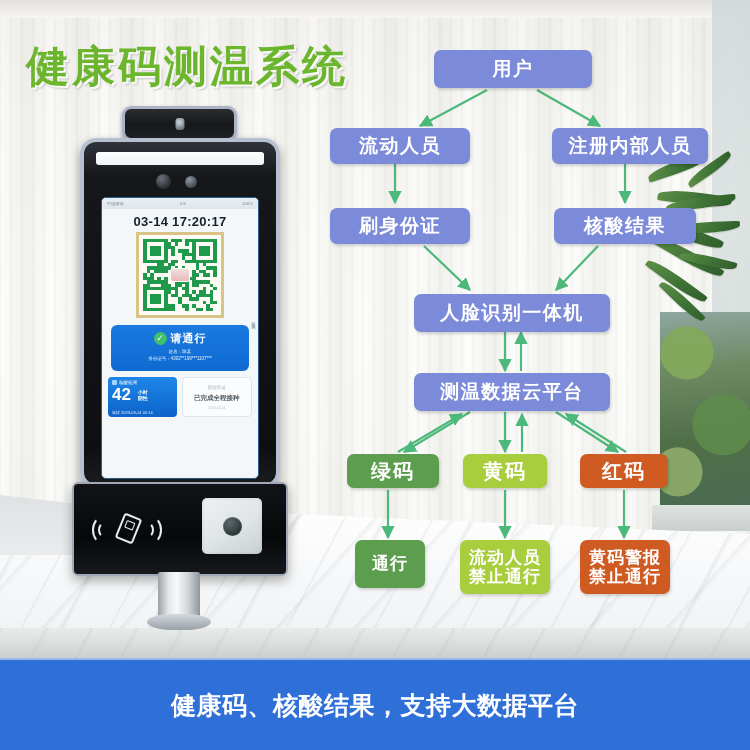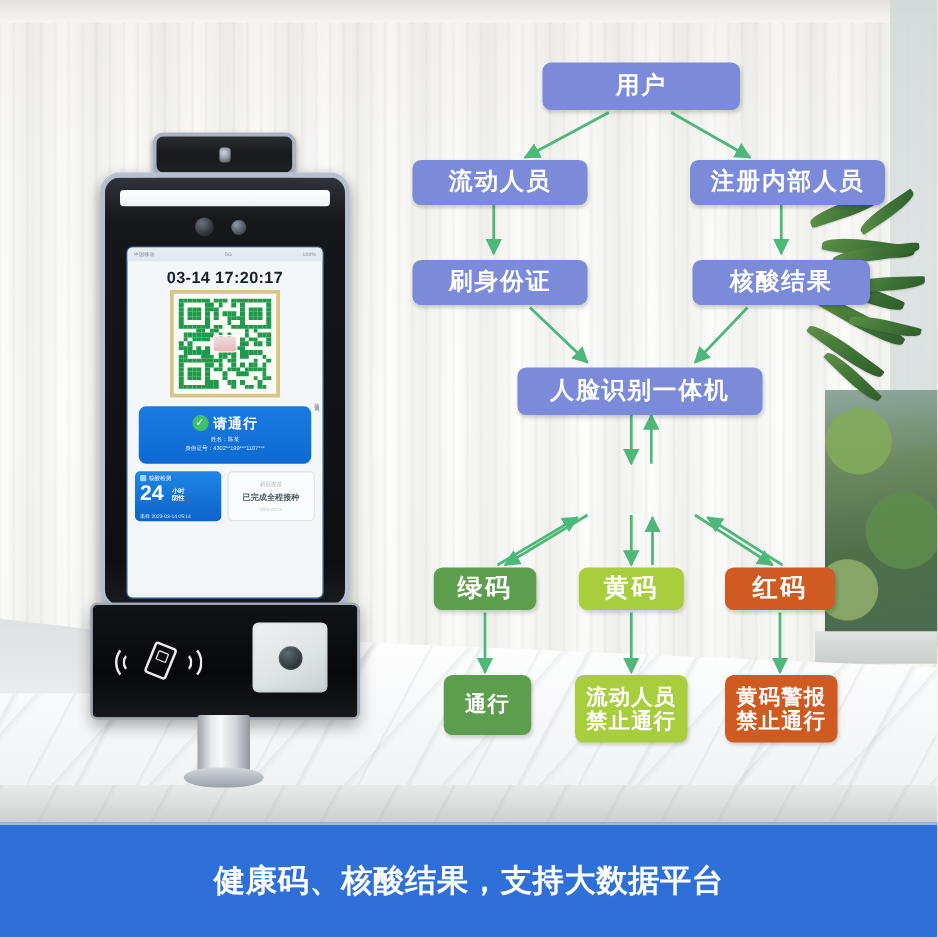--- a/index.html
+++ b/index.html
@@ -289,20 +289,21 @@
     <div class="leaf" style="left:2px;  top:44px;  width:86px; height:13px; transform:rotate(22deg);"></div>
     <div class="leaf" style="left:26px; top:36px;  width:70px; height:11px; transform:rotate(-6deg);"></div>
     <div class="leaf" style="left:14px; top:66px;  width:78px; height:12px; transform:rotate(30deg);"></div>
     <div class="leaf" style="left:36px; top:58px;  width:64px; height:11px; transform:rotate(-2deg);"></div>
     <div class="leaf" style="left:8px;  top:90px;  width:70px; height:11px; transform:rotate(36deg);"></div>
     <div class="leaf" style="left:40px; top:84px;  width:58px; height:10px; transform:rotate(14deg);"></div>
     <div class="leaf" style="left:22px; top:112px; width:56px; height:10px; transform:rotate(44deg);"></div>
     <div class="leaf" style="left:48px; top:14px;  width:52px; height:10px; transform:rotate(-34deg);"></div>
   </div>
 
+  <div class="title">健康码测温系统</div>
 
   <div class="device">
 
     <div class="dev-sensor">
       <div class="dev-sensor-dot"></div>
     </div>
 
     <div class="dev-body">
       <div class="dev-lightbar"></div>
       <div class="dev-cam a"></div>
@@ -774,21 +775,21 @@
           <div class="scr-pass-sub2">身份证号：4302**199***1107***</div>
         </div>
 
         <div class="scr-bottom">
           <div class="scr-card blue">
             <div class="scr-card-hd">
               <div class="scr-card-dot"></div>
               <span>核酸检测</span>
             </div>
             <div class="scr-card-big">
-              <span>24</span>
+              <span>42</span>
               <span class="scr-card-unit">
                 <span>小时</span><br>
                 <span>阴性</span>
               </span>
             </div>
             <div class="scr-card-ft">采样 2023-03-14 05:14</div>
           </div>
 
           <div class="scr-card white">
             <div class="scr-card-wh-hd">新冠疫苗</div>
@@ -857,22 +858,23 @@
     <div class="node purple" style="left:330px; top:128px; width:140px; height:36px;">流动人员</div>
 
     <div class="node purple" style="left:552px; top:128px; width:156px; height:36px;">注册内部人员</div>
 
     <div class="node purple" style="left:330px; top:208px; width:140px; height:36px;">刷身份证</div>
 
     <div class="node purple" style="left:554px; top:208px; width:142px; height:36px;">核酸结果</div>
 
     <div class="node purple" style="left:414px; top:294px; width:196px; height:38px;">人脸识别一体机</div>
 
-
-    <div class="node green" style="left:347px; top:454px; width:82px; height:34px;">绿码</div>
+    <div class="node purple" style="left:414px; top:373px; width:196px; height:38px;">测温数据云平台</div>
+
+    <div class="node green" style="left:347px; top:454px; width:92px; height:34px;">绿码</div>
 
     <div class="node lime" style="left:463px; top:454px; width:84px; height:34px;">黄码</div>
 
     <div class="node orange" style="left:580px; top:454px; width:88px; height:34px;">红码</div>
 
     <div class="node green small" style="left:355px; top:540px; width:70px; height:48px;">通行</div>
 
     <div class="node lime two-line" style="left:460px; top:540px; width:90px; height:54px;">
       <span>流动人员</span>
       <span>禁止通行</span>

